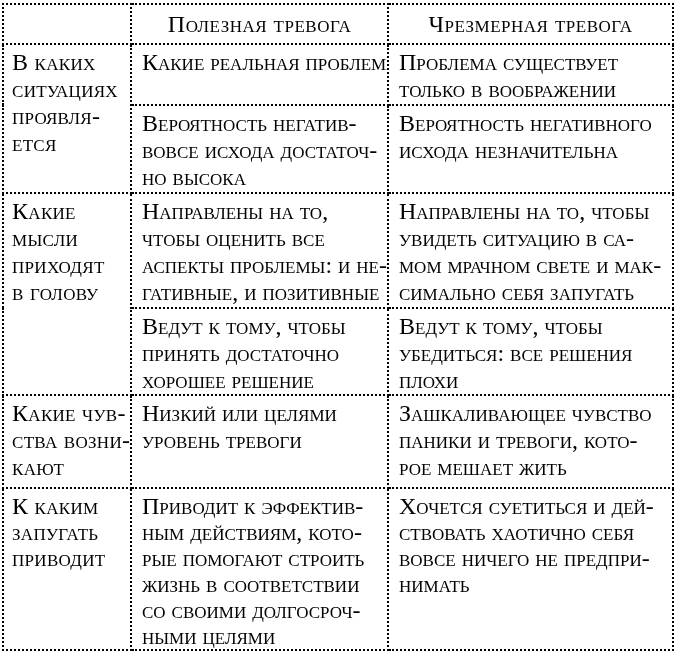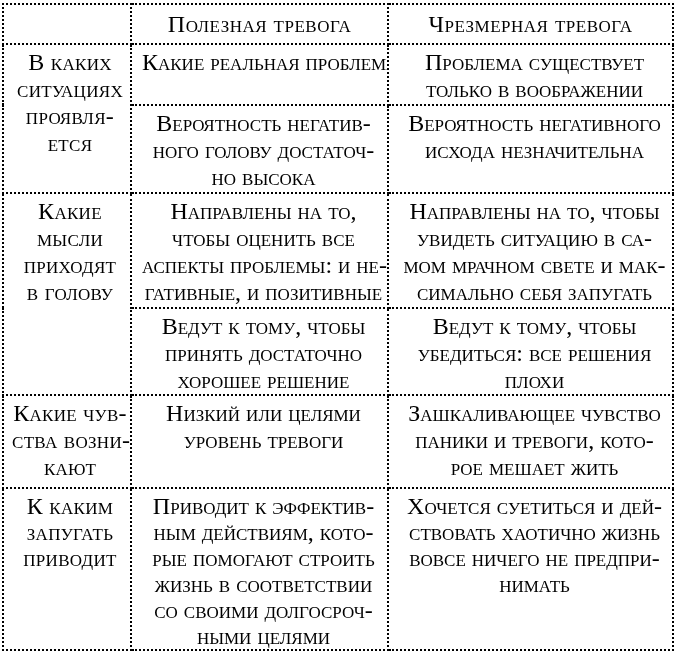--- a/index.html
+++ b/index.html
@@ -30,21 +30,20 @@
   td, th {
     border: 2px dotted #000000;
     vertical-align: top;
     font-variant: small-caps;
     font-size: 24px;
     line-height: 27px;
     font-weight: normal;
     white-space: pre;
     overflow: hidden;
     padding: 0;
-    text-align: center;
   }
   th.colhead {
     vertical-align: middle;
     text-align: center;
     letter-spacing: 0.5px;
     white-space: normal;
     line-height: 26px;
     padding: 0 2px;
   }
   td.rowlabel {
@@ -85,21 +84,21 @@
         <td class="rowlabel" rowspan="2">В каких
 ситуациях
 проявля-
 ется</td>
         <td class="cell">Какие реальная проблема</td>
         <td class="cell">Проблема существует
 только в воображении</td>
       </tr>
       <tr class="rh-r1b">
         <td class="cell">Вероятность негатив-
-ного голову достаточ-
+вовсе исхода достаточ-
 но высока</td>
         <td class="cell">Вероятность негативного
 исхода незначительна</td>
       </tr>
 
       <tr class="rh-r2a">
         <td class="rowlabel" rowspan="2">Какие
 мысли
 приходят
 в голову</td>
@@ -136,19 +135,19 @@
         <td class="rowlabel">К каким
 запугать
 приводит</td>
         <td class="cell">Приводит к эффектив-
 ным действиям, кото-
 рые помогают строить
 жизнь в соответствии
 со своими долгосроч-
 ными целями</td>
         <td class="cell">Хочется суетиться и дей-
-ствовать хаотично жизнь
+ствовать хаотично себя
 вовсе ничего не предпри-
 нимать</td>
       </tr>
     </tbody>
   </table>
 </div>
 
 </body></html>

